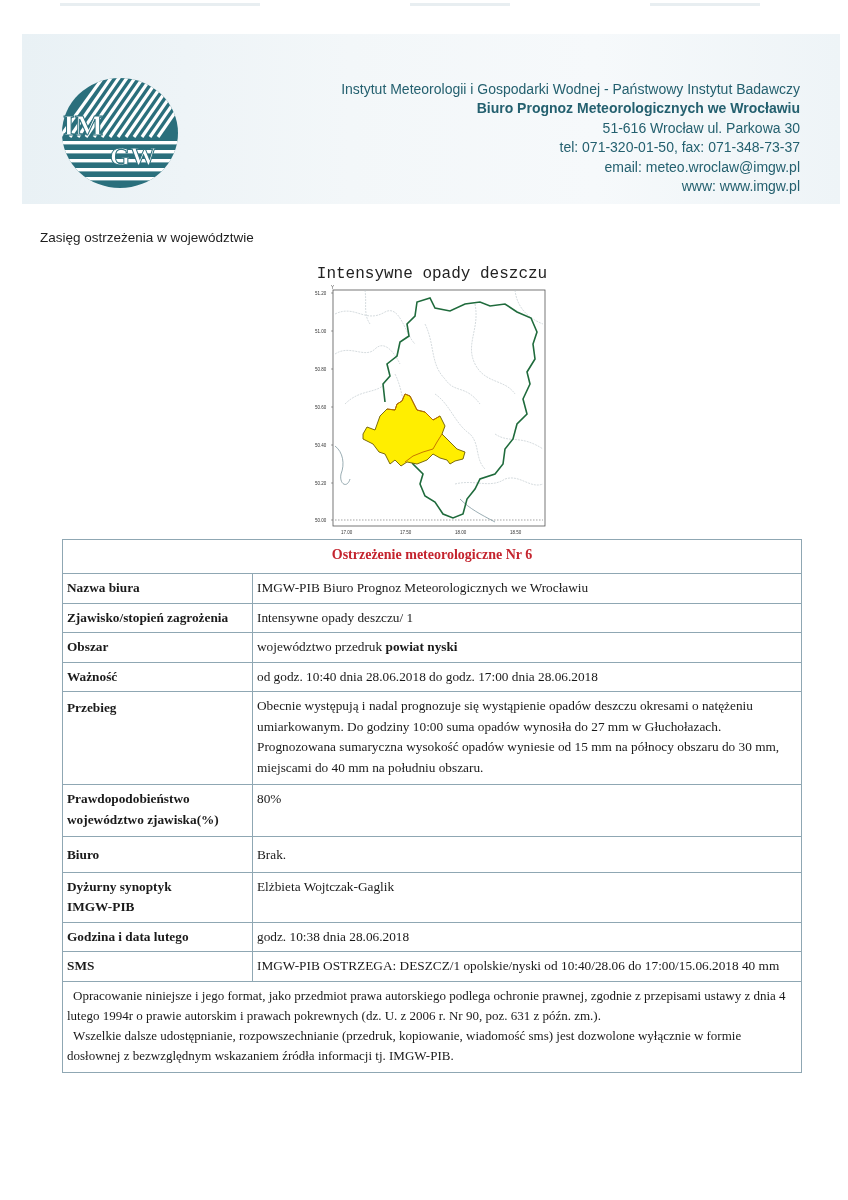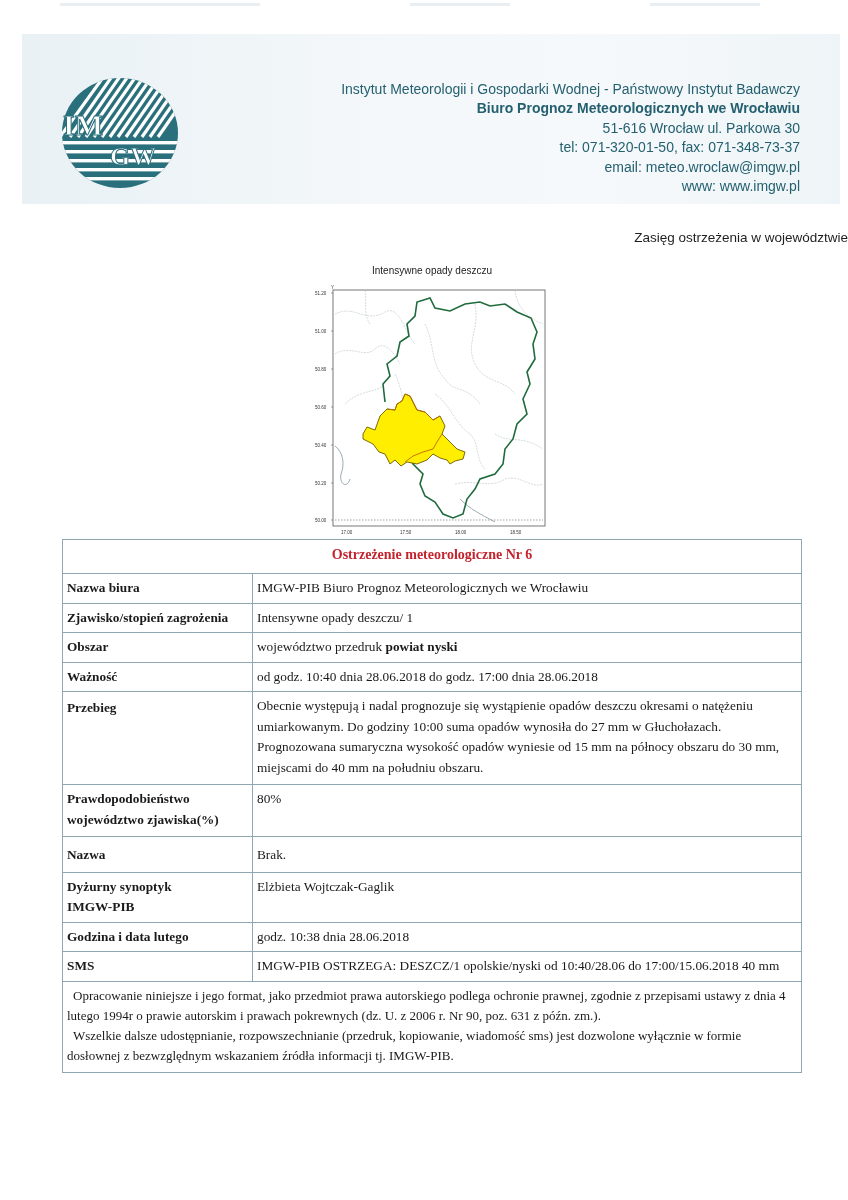--- a/index.html
+++ b/index.html
@@ -14,27 +14,27 @@
 
   .logo { position: absolute; left: 60px; top: 77px; width: 120px; height: 112px; }
 
   .org-info {
     position: absolute; right: 48px; top: 80px; text-align: right;
     font-family: "Liberation Sans", sans-serif; color: #24606f; font-size: 14px; line-height: 19.4px;
   }
   .org-info .bold { font-weight: bold; }
 
   .map-heading {
-    position: absolute; left: 0; width: 848px; top: 230px; text-align: right;
+    position: absolute; left: 0; width: 848px; top: 230px; text-align: left;
     font-family: "Liberation Sans", sans-serif; font-size: 13.5px; color: #1e1e1e;
-    padding-left: 80px;
+    padding-left: 40px;
   }
   .map-subheading {
     position: absolute; left: 0; width: 848px; top: 265px; text-align: center;
-    font-family: Liberation Sans, sans-serif; font-size: 10px; color: #222;
+    font-family: Liberation Mono, monospace; font-size: 16px; color: #222;
     padding-left: 16px;
   }
   .map-wrap { position: absolute; left: 305px; top: 284px; width: 250px; height: 255px; }
   .map-wrap svg text { font-family: "Liberation Sans", sans-serif; font-size: 4.5px; fill: #333; }
 
   .warn-table {
     position: absolute; left: 62px; top: 539px; width: 740px;
     border-collapse: collapse; font-size: 13.3px;
   }
   .warn-table td { border: 1px solid #8fa7b3; vertical-align: top; padding: 4px 4px 4px 4px; line-height: 20.5px; }
@@ -192,21 +192,21 @@
   </tr>
   <tr>
     <td class="label" style="padding-top:6px;">Przebieg</td>
     <td style="padding-bottom:6px;">Obecnie występują i nadal prognozuje się wystąpienie opadów deszczu okresami o natężeniu umiarkowanym. Do godziny 10:00 suma opadów wynosiła do 27 mm w Głuchołazach. Prognozowana sumaryczna wysokość opadów wyniesie od 15 mm na północy obszaru do 30 mm, miejscami do 40 mm na południu obszaru.</td>
   </tr>
   <tr>
     <td class="label" style="padding-bottom:6px;">Prawdopodobieństwo województwo zjawiska(%)</td>
     <td>80%</td>
   </tr>
   <tr>
-    <td class="label" style="padding-top:8px;padding-bottom:6px;">Nazwa</td>
+    <td class="label" style="padding-top:8px;padding-bottom:6px;">Biuro</td>
     <td style="padding-top:8px;">Brak.</td>
   </tr>
   <tr>
     <td class="label" style="padding-right:60px;">Dyżurny synoptyk IMGW-PIB</td>
     <td>Elżbieta Wojtczak-Gaglik</td>
   </tr>
   <tr>
     <td class="label">Godzina i data lutego</td>
     <td>godz. 10:38 dnia 28.06.2018</td>
   </tr>

